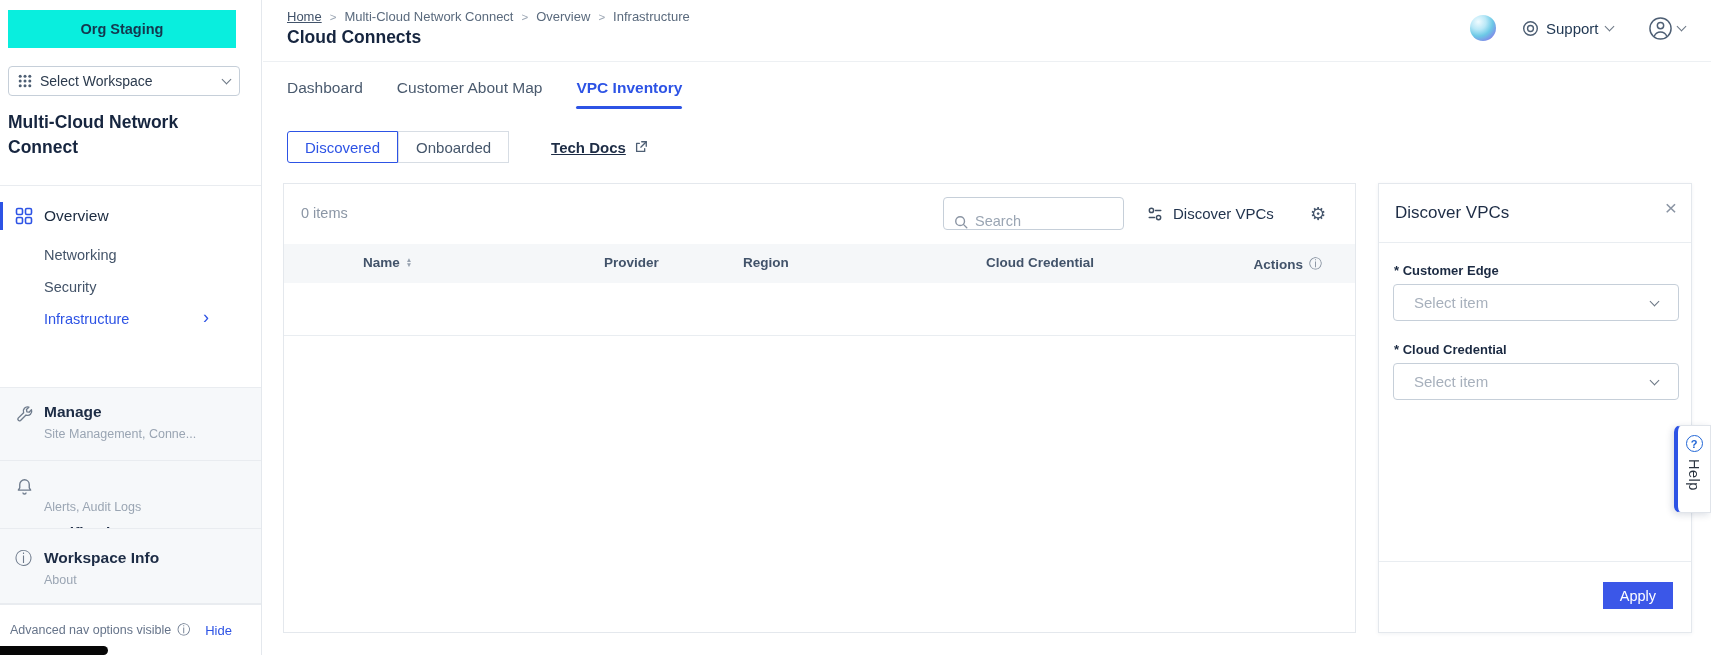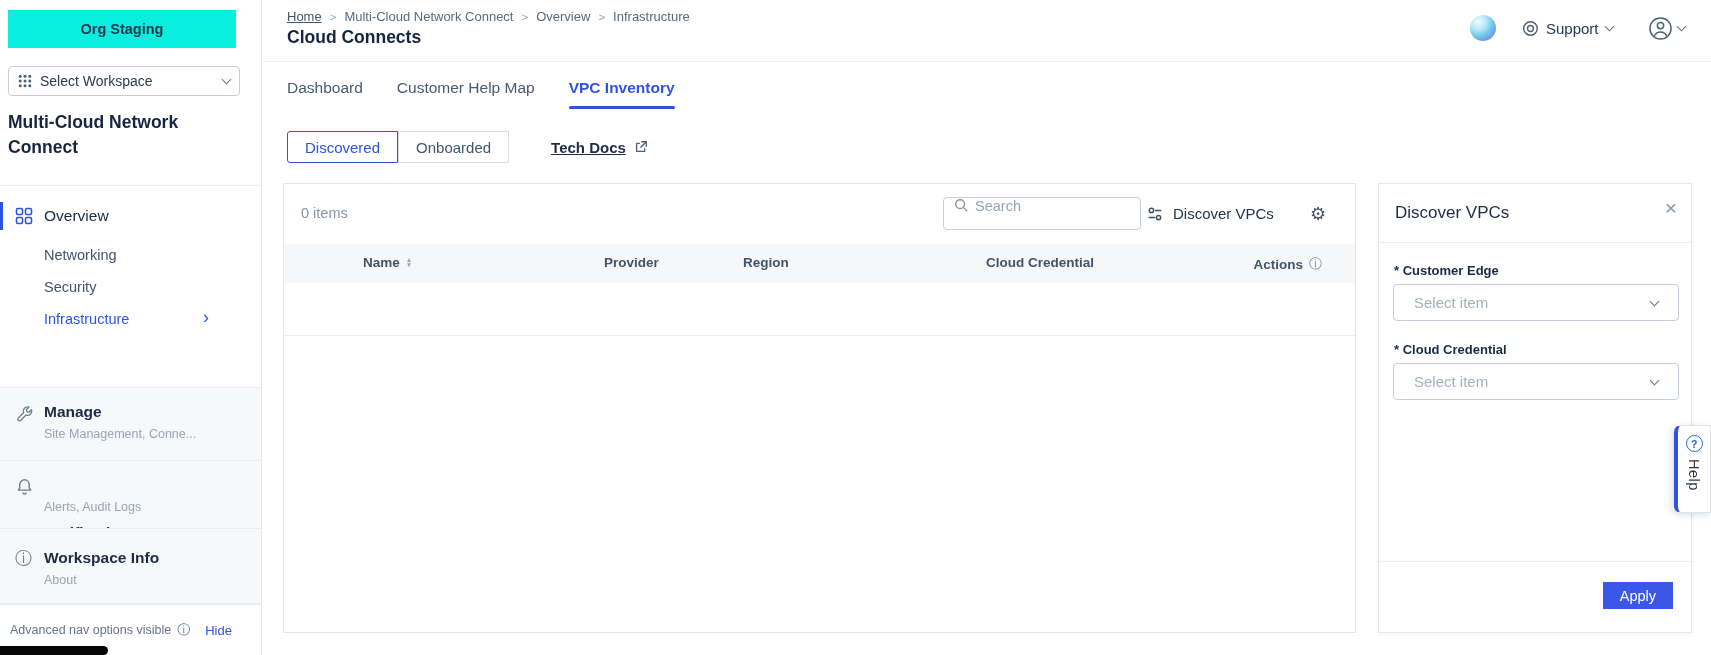--- a/index.html
+++ b/index.html
@@ -65,22 +65,22 @@
          color:#45566b; cursor:pointer; background:#fff; }
   .seg.active { border-color:#2d53e5; color:#2d53e5; z-index:1; position:relative; }
   .seg:first-child { border-radius:3px 0 0 3px; }
   .seg:last-child  { border-radius:0 3px 3px 0; margin-left:-1px; }
   .tech-docs { margin-left:42px; display:flex; align-items:center; gap:8px; cursor:pointer; }
   .tech-docs .td-lbl { font-size:15px; font-weight:600; color:#1d2c45; text-decoration:underline; }
 
   
   .table-card { position:absolute; left:283px; top:183px; width:1073px; height:450px; border:1px solid #e4e8ed; background:#fff; }
   .items-count { position:absolute; left:17px; top:21px; font-size:14.5px; color:#8b96a5; }
-  .search-box { position:absolute; left:659px; top:13px; width:198px; height:33px; border:1px solid #c6cfd9; border-radius:4px;
-                display:flex; align-items:flex-start; gap:7px; padding:0 10px; background:#fff; }
+  .search-box { position:absolute; left:659px; top:13px; width:181px; height:33px; border:1px solid #c6cfd9; border-radius:4px;
+                display:flex; align-items:flex-end; gap:7px; padding:0 10px; background:#fff; }
   .search-box input { border:none; outline:none; width:100%; font-size:14.5px; color:#2b3a4d; font-family:inherit; background:transparent; }
   ::placeholder { color:#9aa5b3; opacity:1; }
   .discover-btn { position:absolute; left:863px; top:13px; height:33px; display:flex; align-items:center; gap:10px;
                   font-size:15px; color:#22344e; cursor:pointer; background:none; border:none; font-family:inherit; }
   .gear-btn { position:absolute; left:1026px; top:13px; height:33px; display:flex; align-items:center; font-size:18px; color:#46566c; cursor:pointer; }
   .thead { position:absolute; left:0; right:0; top:60px; height:39px; background:#f5f7f9; font-size:13.5px; font-weight:700; color:#42536a; }
   .th { position:absolute; top:11px; display:flex; align-items:center; gap:6px; }
   .th-name { left:79px; cursor:pointer; } .th-provider { left:320px; } .th-region { left:459px; } .th-cred { left:702px; }
   .th-actions { right:33px; }
   .sort { display:inline-flex; flex-direction:column; font-size:6.5px; line-height:5px; color:#97a2b0; margin-top:-1px; }
@@ -239,21 +239,21 @@
         <circle cx="13" cy="13" r="11"></circle>
         <circle cx="13" cy="10" r="3.3"></circle>
         <path d="M6.5 21a7 7 0 0 1 13 0"></path>
       </svg>
     </span>
     <span class="chev"></span>
   </div>
 
   <div class="tabs">
     <div class="tab">Dashboard</div>
-    <div class="tab">Customer Help Map</div>
+    <div class="tab">Customer About Map</div>
     <div class="tab active">VPC Inventory</div>
   </div>
 
   <div class="segments">
     <div class="seg active">Discovered</div>
     <div class="seg">Onboarded</div>
     <div class="tech-docs">
       <span class="td-lbl">Tech Docs</span>
       <span>
         <svg width="14" height="14" viewBox="0 0 16 16" fill="none" stroke="#4e5f74" stroke-width="1.5" stroke-linecap="round" stroke-linejoin="round">

